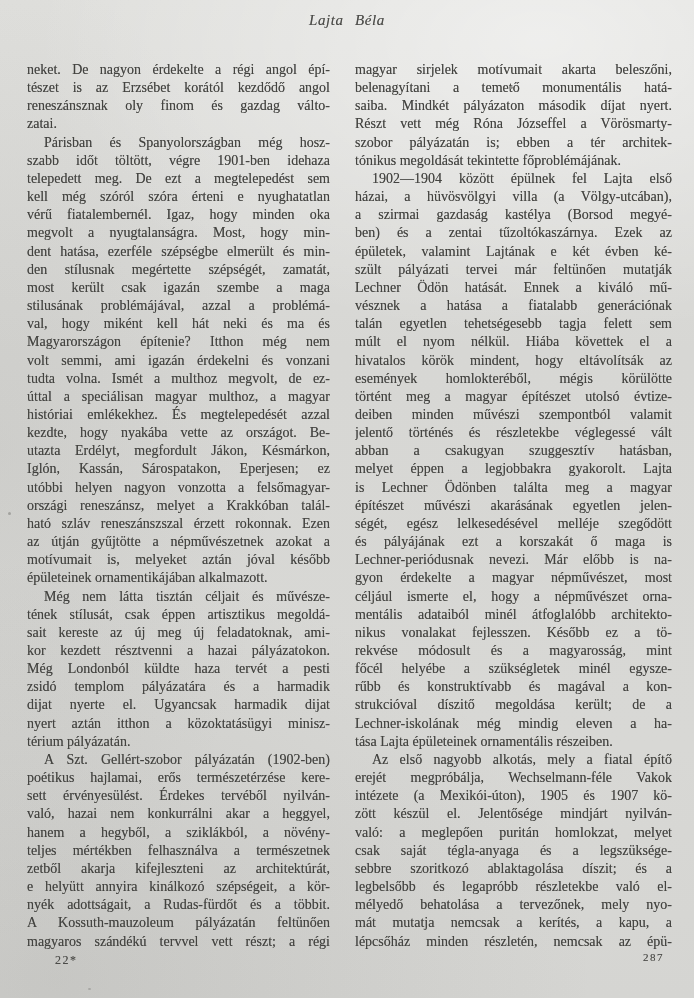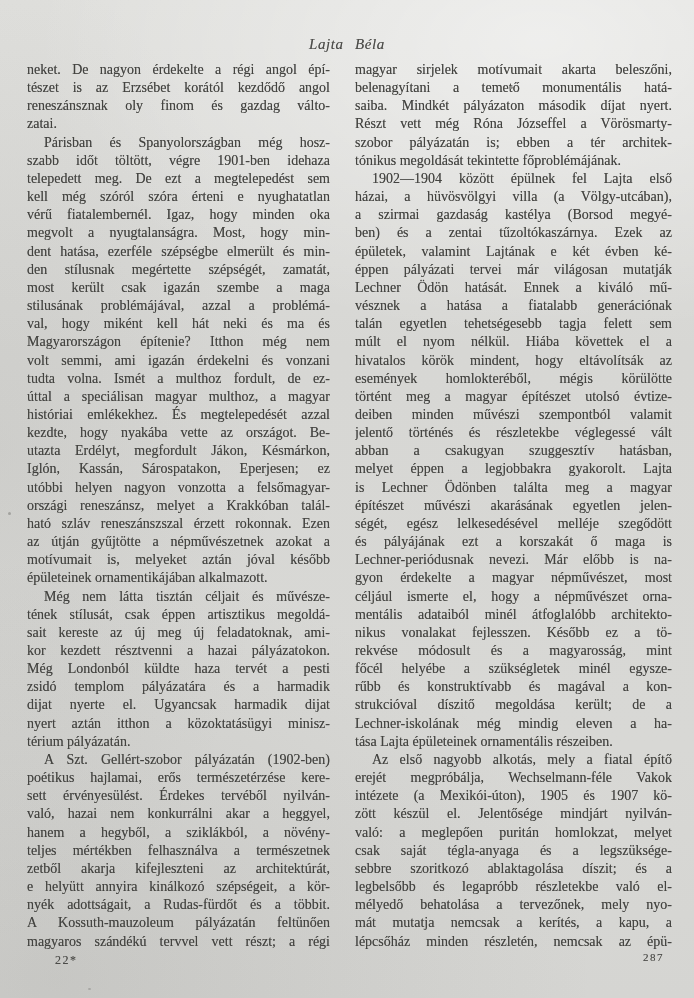--- a/index.html
+++ b/index.html
@@ -15,21 +15,21 @@
     height: 998px;
     overflow: hidden;
     background:
       radial-gradient(ellipse 820px 480px at 78% 4%, rgba(255,255,255,0.50), rgba(255,255,255,0) 62%),
       radial-gradient(ellipse 900px 700px at 8% 98%, rgba(110,110,106,0.14), rgba(0,0,0,0) 60%),
       radial-gradient(ellipse 500px 900px at 0% 45%, rgba(120,120,116,0.10), rgba(0,0,0,0) 55%),
       linear-gradient(180deg, #dfdfdc 0%, #d7d7d4 35%, #d8d8d5 75%, #d5d5d2 100%);
   }
   .header {
     position: absolute;
-    top: 36px;
+    top: 12px;
     left: 0;
     right: 0;
     text-align: center;
     font-style: italic;
     font-size: 15px;
     color: #4d4d4a;
     letter-spacing: 0.6px;
     word-spacing: 7px;
     text-shadow: 0 0 0.6px rgba(77,77,74,0.55);
   }
@@ -103,21 +103,21 @@
           <div class="line">kell még szóról szóra érteni e nyughatatlan</div>
           <div class="line">vérű fiatalembernél. Igaz, hogy minden oka</div>
           <div class="line">megvolt a nyugtalanságra. Most, hogy min-</div>
           <div class="line">dent hatása, ezerféle szépségbe elmerült és min-</div>
           <div class="line">den stílusnak megértette szépségét, zamatát,</div>
           <div class="line">most került csak igazán szembe a maga</div>
           <div class="line">stilusának problémájával, azzal a problémá-</div>
           <div class="line">val, hogy miként kell hát neki és ma és</div>
           <div class="line">Magyarországon építenie? Itthon még nem</div>
           <div class="line">volt semmi, ami igazán érdekelni és vonzani</div>
-          <div class="line">tudta volna. Ismét a multhoz fordult, de ez-</div>
+          <div class="line">tudta volna. Ismét a multhoz megvolt, de ez-</div>
           <div class="line">úttal a speciálisan magyar multhoz, a magyar</div>
           <div class="line">históriai emlékekhez. És megtelepedését azzal</div>
           <div class="line">kezdte, hogy nyakába vette az országot. Be-</div>
           <div class="line">utazta Erdélyt, megfordult Jákon, Késmárkon,</div>
           <div class="line">Iglón, Kassán, Sárospatakon, Eperjesen; ez</div>
           <div class="line">utóbbi helyen nagyon vonzotta a felsőmagyar-</div>
           <div class="line">országi reneszánsz, melyet a Krakkóban talál-</div>
           <div class="line">ható szláv reneszánszszal érzett rokonnak. Ezen</div>
           <div class="line">az útján gyűjtötte a népművészetnek azokat a</div>
           <div class="line">motívumait is, melyeket aztán jóval később</div>
@@ -156,21 +156,21 @@
           <div class="line">Részt vett még Róna Józseffel a Vörösmarty-</div>
           <div class="line">szobor pályázatán is; ebben a tér architek-</div>
           <div class="line last">tónikus megoldását tekintette főproblémájának.</div>
         </div>
         <div class="para indent">
           <div class="line">1902—1904 között épülnek fel Lajta első</div>
           <div class="line">házai, a hüvösvölgyi villa (a Völgy-utcában),</div>
           <div class="line">a szirmai gazdaság kastélya (Borsod megyé-</div>
           <div class="line">ben) és a zentai tűzoltókaszárnya. Ezek az</div>
           <div class="line">épületek, valamint Lajtának e két évben ké-</div>
-          <div class="line">éppen pályázati tervei már világosan mutatják</div>
+          <div class="line">szült pályázati tervei már feltünően mutatják</div>
           <div class="line">Lechner Ödön hatását. Ennek a kiváló mű-</div>
           <div class="line">vésznek a hatása a fiatalabb generációnak</div>
           <div class="line">talán egyetlen tehetségesebb tagja felett sem</div>
           <div class="line">múlt el nyom nélkül. Hiába követtek el a</div>
           <div class="line">hivatalos körök mindent, hogy eltávolítsák az</div>
           <div class="line">események homlokteréből, mégis körülötte</div>
           <div class="line">történt meg a magyar építészet utolsó évtize-</div>
           <div class="line">deiben minden művészi szempontból valamit</div>
           <div class="line">jelentő történés és részletekbe véglegessé vált</div>
           <div class="line">abban a csakugyan szuggesztív hatásban,</div>

